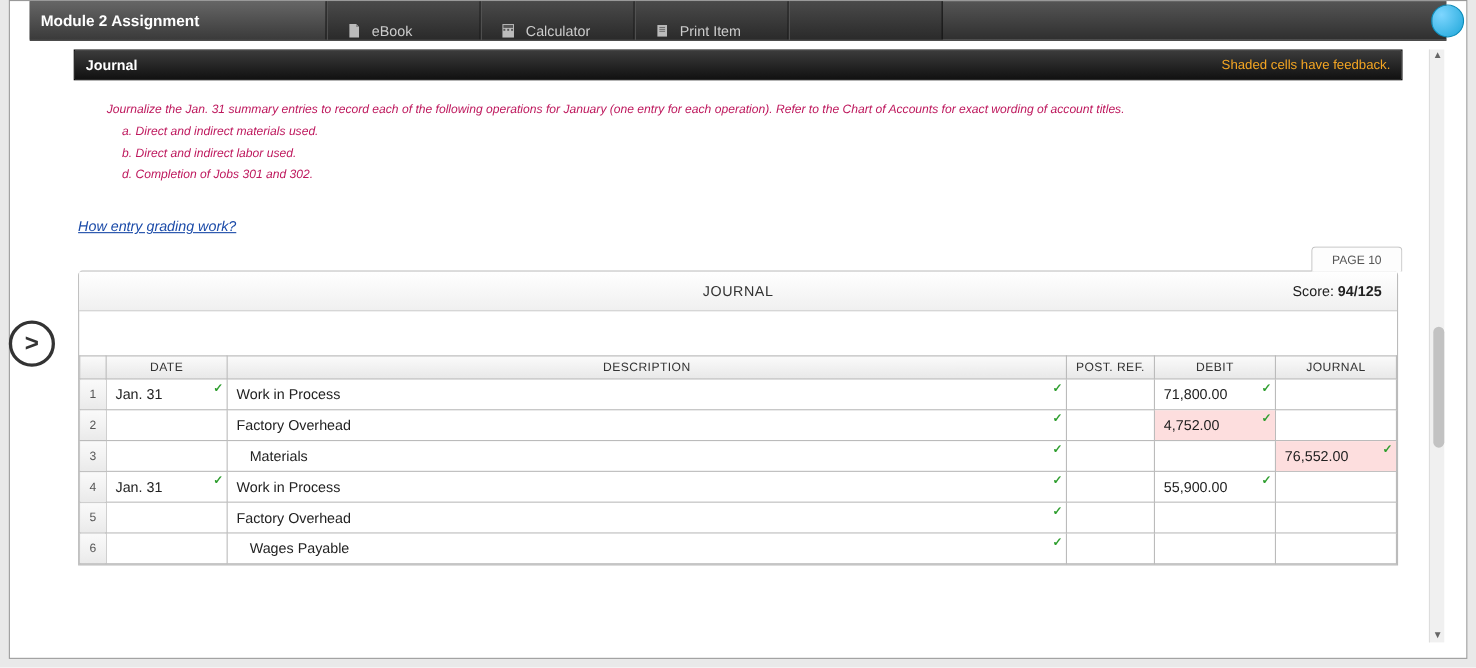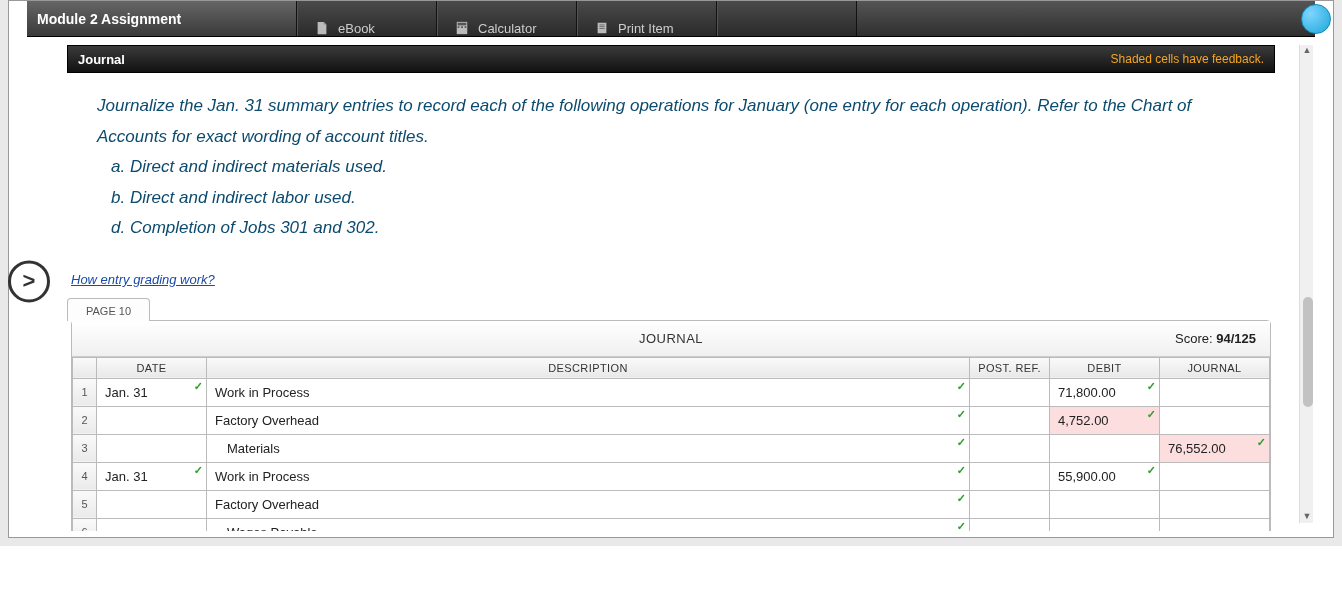--- a/index.html
+++ b/index.html
@@ -1,17 +1,17 @@
 <!DOCTYPE html>
 <html><head>
 <meta charset="utf-8">
 <style>
   * { box-sizing: border-box; }
   html, body { margin:0; padding:0; font-family: Arial, Helvetica, sans-serif; background:#fff; }
-  .page { width:1342px; height:546px; position:relative; background:#e9e9e9; }
+  .page { width:1342px; height:607px; position:relative; background:#e9e9e9; }
   .frame { position:absolute; left:8px; top:0; right:8px; bottom:8px; background:#fff; border:1px solid #999; overflow:hidden; }
   .inner { position:absolute; left:18px; top:0; right:18px; bottom:6px; background:#fff; }
   .topbar {
     display:flex; height:36px;
     background:linear-gradient(#555, #2f2f2f);
     border-bottom:1px solid #000;
   }
   .topbar .title {
     flex:0 0 270px; display:flex; align-items:center; padding-left:10px;
     color:#fff; font-weight:bold; font-size:14px;
@@ -36,30 +36,30 @@
   .content-wrap { position:absolute; left:0; top:36px; right:0; bottom:0; overflow:hidden; }
   .panel { margin:8px 40px 0 40px; }
   .panel-hdr {
     display:flex; align-items:center; justify-content:space-between;
     height:28px; padding:0 10px;
     background:linear-gradient(#3b3b3b,#111);
     color:#fff; font-size:13px; font-weight:bold;
     border:1px solid #000;
   }
   .feedback-note { color:#f5a623; font-weight:normal; font-size:12px; }
-  .instructions { padding:18px 30px 0 30px; font-size:17px; color:#0c4a6e; font-style:italic; line-height:1.8; }
+  .instructions { padding:18px 30px 0 30px; font-size:11px; color:#be185d; font-style:italic; line-height:1.8; }
   .instructions .sub { padding-left:14px; }
   .grading-link { display:inline-block; margin:28px 0 10px 4px; color:#1a4aa8; font-style:italic; font-size:13px; text-decoration:underline; cursor:pointer; }
   .journal-box { margin:0px 4px; border:1px solid #bbb; border-radius:4px 4px 0 0; background:#fff; }
-  .page-tab { display:flex; justify-content:flex-start; }
+  .page-tab { display:flex; justify-content:flex-end; }
   .page-tab span { display:inline-block; padding:6px 18px 4px; font-size:11px; color:#555; border:1px solid #bbb; border-bottom:none; border-radius:4px 4px 0 0; background:#fdfdfd; position:relative; top:1px; }
   .journal-title { display:flex; align-items:center; justify-content:center; position:relative; height:36px; border-bottom:1px solid #ccc; background:linear-gradient(#fff,#f0f0f0); }
   .journal-title .center { font-size:13px; letter-spacing:0.5px; color:#333; }
   .journal-title .score { position:absolute; right:14px; font-size:13px; color:#222; }
-  table.jr { width:100%; border-collapse:collapse; table-layout:fixed; }
+  table.jr { width:100%; border-collapse:collapse; table-layout:fixed;margin-top:40px; }
   table.jr th { font-size:11px; color:#333; font-weight:normal; padding:4px 6px; border:1px solid #bbb; background:linear-gradient(#fafafa,#e8e8e8); letter-spacing:0.4px; }
   table.jr td { font-size:13px; color:#222; padding:0; border:1px solid #bbb; height:28px; position:relative; }
   table.jr td .cell { padding:4px 8px; height:100%; display:flex; align-items:center; }
   table.jr .rownum { text-align:center; font-size:11px; color:#555; background:linear-gradient(#fafafa,#eaeaea); width:24px;}
   table.jr .date { text-align:right; padding-right:8px; }
   table.jr .num { text-align:center; padding-right:10px; font-variant-numeric: tabular-nums; }
   .shaded { background:#fddede; }
   .chk { position:absolute; top:1px; right:3px; color:#2e9e2e; font-size:11px; font-weight:bold; }
   .indent1 { padding-left:20px !important; }
   .nav-circle {

